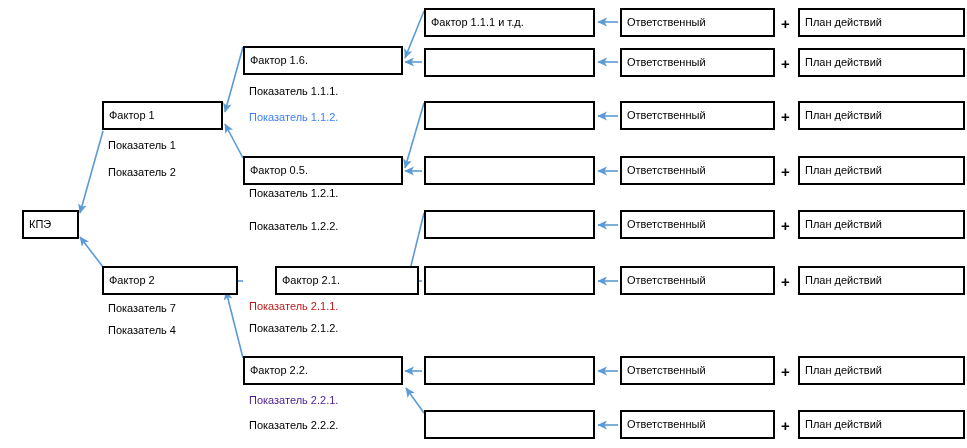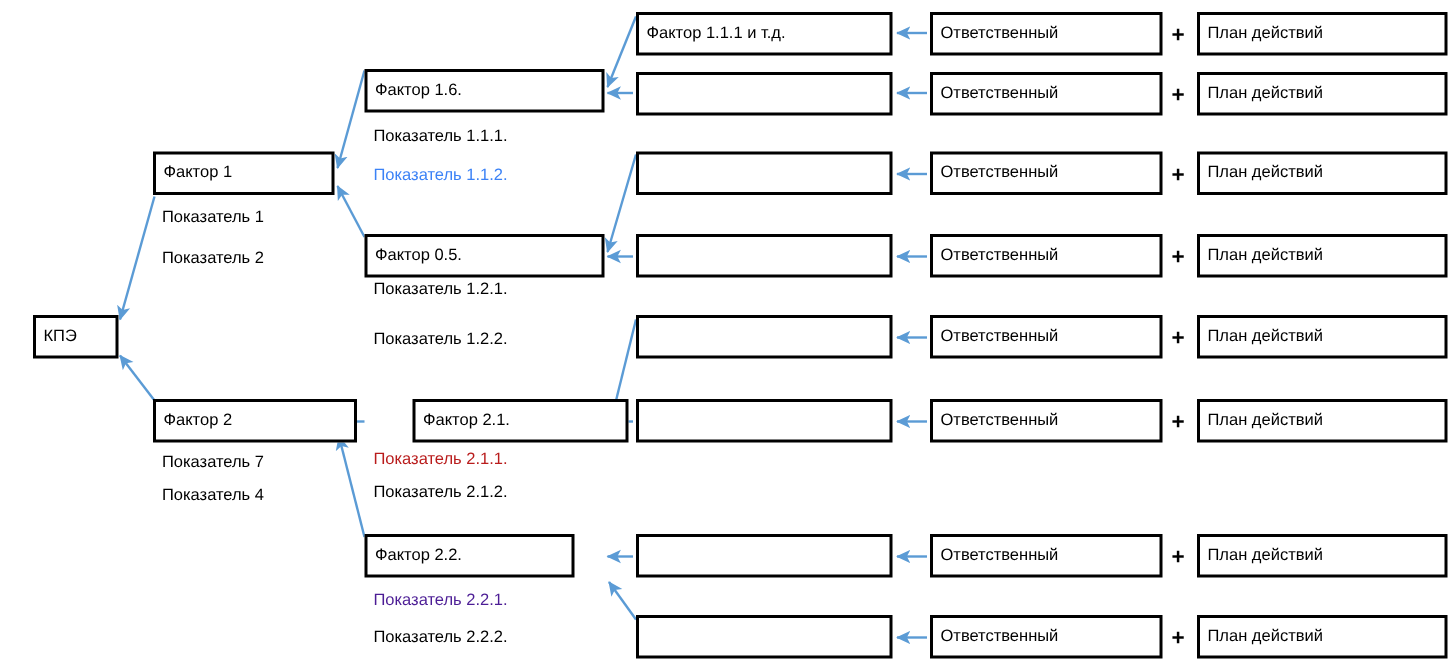--- a/index.html
+++ b/index.html
@@ -97,21 +97,21 @@
       <div class="metric" style="left: 108px; top: 325px; color: rgb(0, 0, 0); text-align: center;">Показатель 4</div>
       <div class="node" style="left: 243px; top: 46px; width: 160px; height: 29px; border-color: rgb(0, 0, 0); color: rgb(0, 0, 0);">Фактор 1.6.</div>
       <div class="metric" style="left: 249px; top: 86px; color: rgb(0, 0, 0);">Показатель 1.1.1.</div>
       <div class="metric" style="left: 249px; top: 112px; color: #3b82f6;">Показатель 1.1.2.</div>
       <div class="node" style="left: 243px; top: 156px; width: 160px; height: 29px; border-color: rgb(0, 0, 0); color: rgb(0, 0, 0);">Фактор 0.5.</div>
       <div class="metric" style="left: 249px; top: 188px; color: rgb(0, 0, 0);">Показатель 1.2.1.</div>
       <div class="metric" style="left: 249px; top: 221px; color: rgb(0, 0, 0);">Показатель 1.2.2.</div>
       <div class="node" style="left: 243px; top: 266px; width: 144px; height: 29px; border-color: rgb(0, 0, 0); color: rgb(0, 0, 0); margin-left: 32px;">Фактор 2.1.</div>
       <div class="metric" style="left: 249px; top: 301px; color: #b91c1c;">Показатель 2.1.1.</div>
       <div class="metric" style="left: 249px; top: 323px; color: rgb(0, 0, 0);">Показатель 2.1.2.</div>
-      <div class="node" style="left: 243px; top: 356px; width: 140px; height: 29px; border-color: rgb(0, 0, 0); color: rgb(0, 0, 0);">Фактор 2.2.</div>
+      <div class="node" style="left: 243px; top: 356px; width: 160px; height: 29px; border-color: rgb(0, 0, 0); color: rgb(0, 0, 0);">Фактор 2.2.</div>
       <div class="metric" style="left: 249px; top: 395px; color: #4c1d95;">Показатель 2.2.1.</div>
       <div class="metric" style="left: 249px; top: 420px; color: rgb(0, 0, 0);">Показатель 2.2.2.</div>
       <div class="node" style="left: 424px; top: 8px; width: 171px; height: 29px; border-color: rgb(0, 0, 0); color: rgb(0, 0, 0);">Фактор 1.1.1 и т.д.</div>
       <div class="node" style="left: 620px; top: 8px; width: 155px; height: 29px; border-color: rgb(0, 0, 0); color: rgb(0, 0, 0);">Ответственный</div>
       <div class="plus" style="left: 781px; top: 16px;">+</div>
       <div class="node" style="left: 798px; top: 8px; width: 167px; height: 29px; border-color: rgb(0, 0, 0); color: rgb(0, 0, 0);">План действий</div>
       <div class="node empty" style="left: 424px; top: 48px; width: 171px; height: 29px; border-color: rgb(0, 0, 0); color: rgb(0, 0, 0);"></div>
       <div class="node" style="left: 620px; top: 48px; width: 155px; height: 29px; border-color: rgb(0, 0, 0); color: rgb(0, 0, 0);">Ответственный</div>
       <div class="plus" style="left: 781px; top: 56px;">+</div>
       <div class="node" style="left: 798px; top: 48px; width: 167px; height: 29px; border-color: rgb(0, 0, 0); color: rgb(0, 0, 0);">План действий</div>

